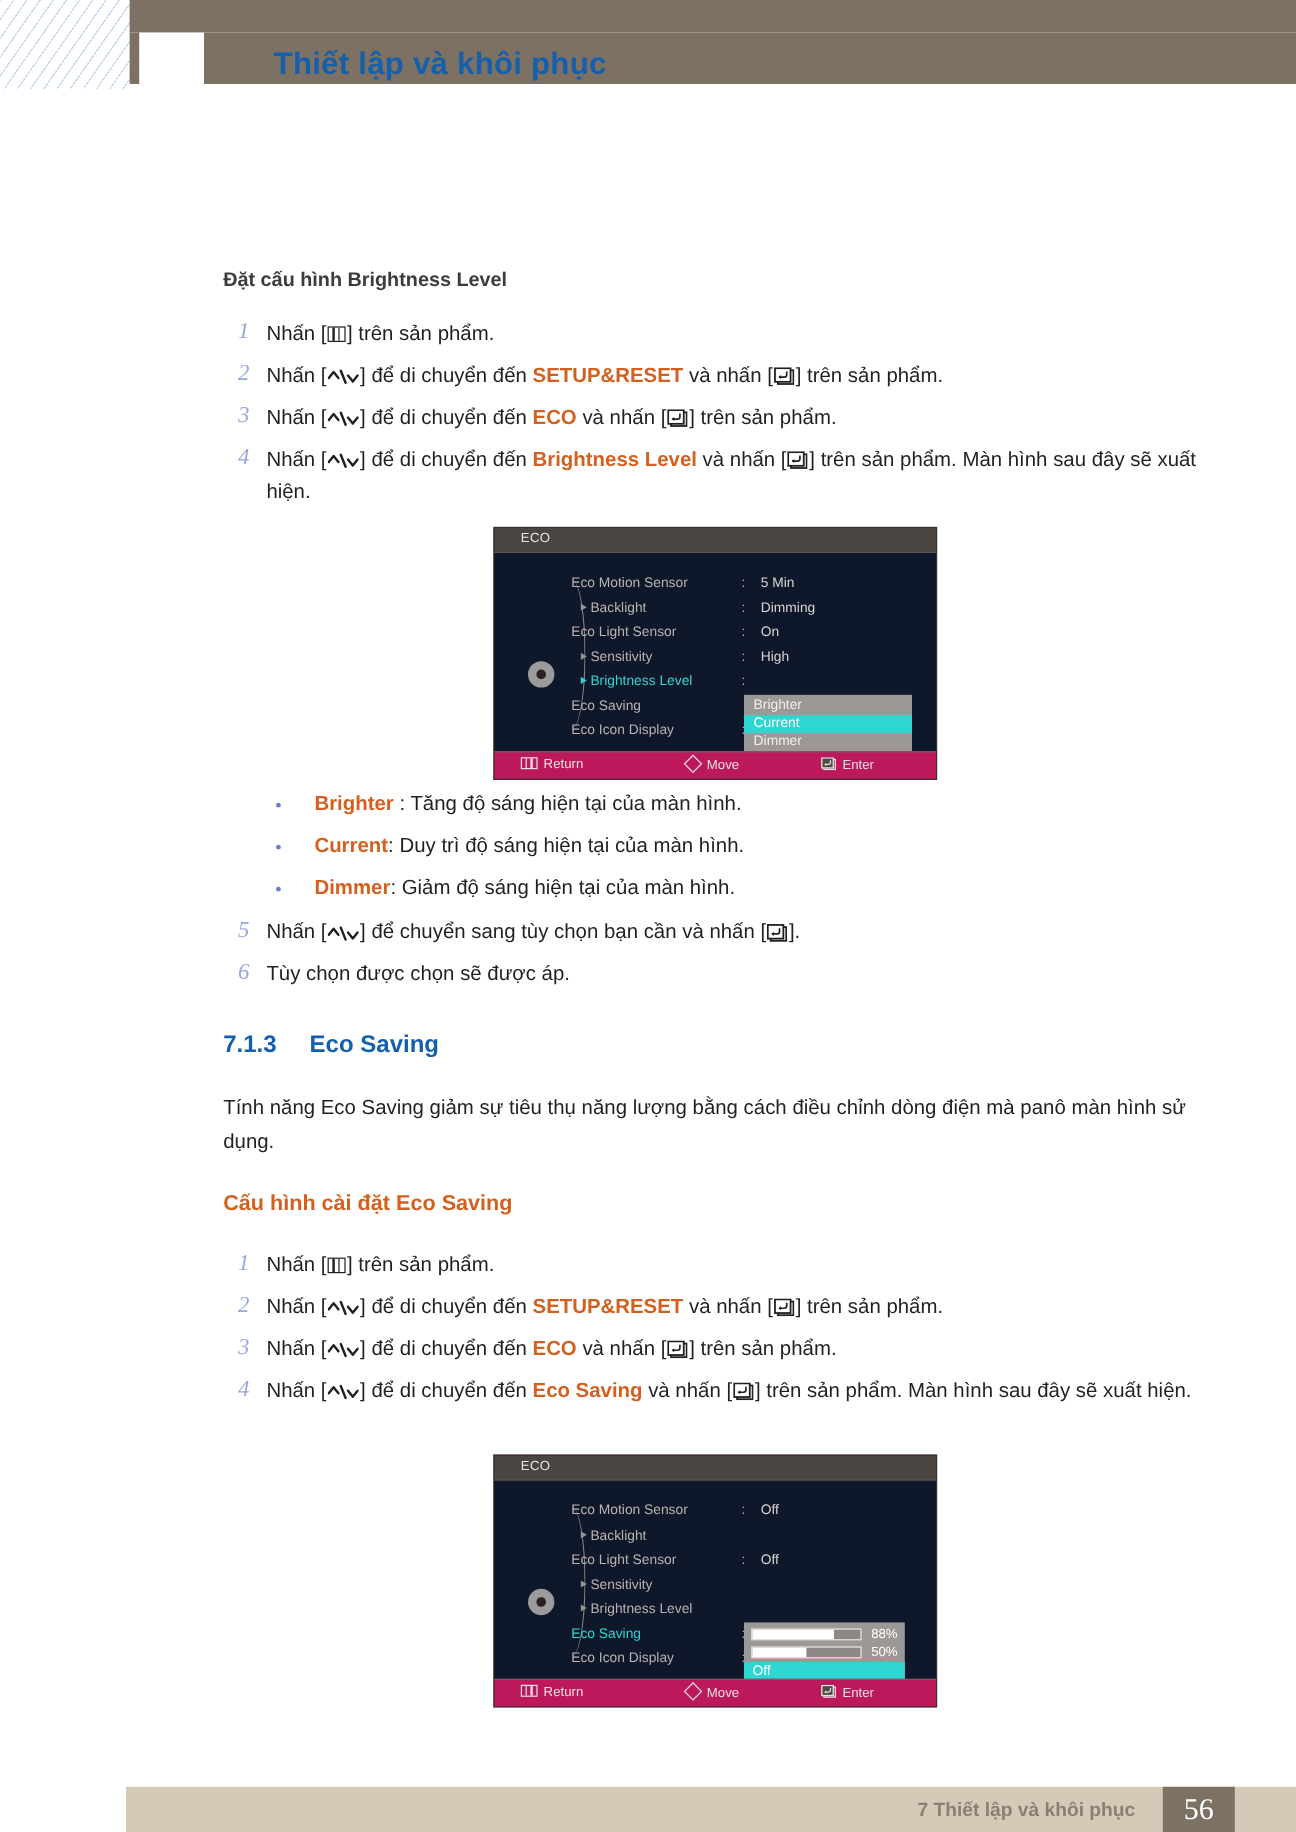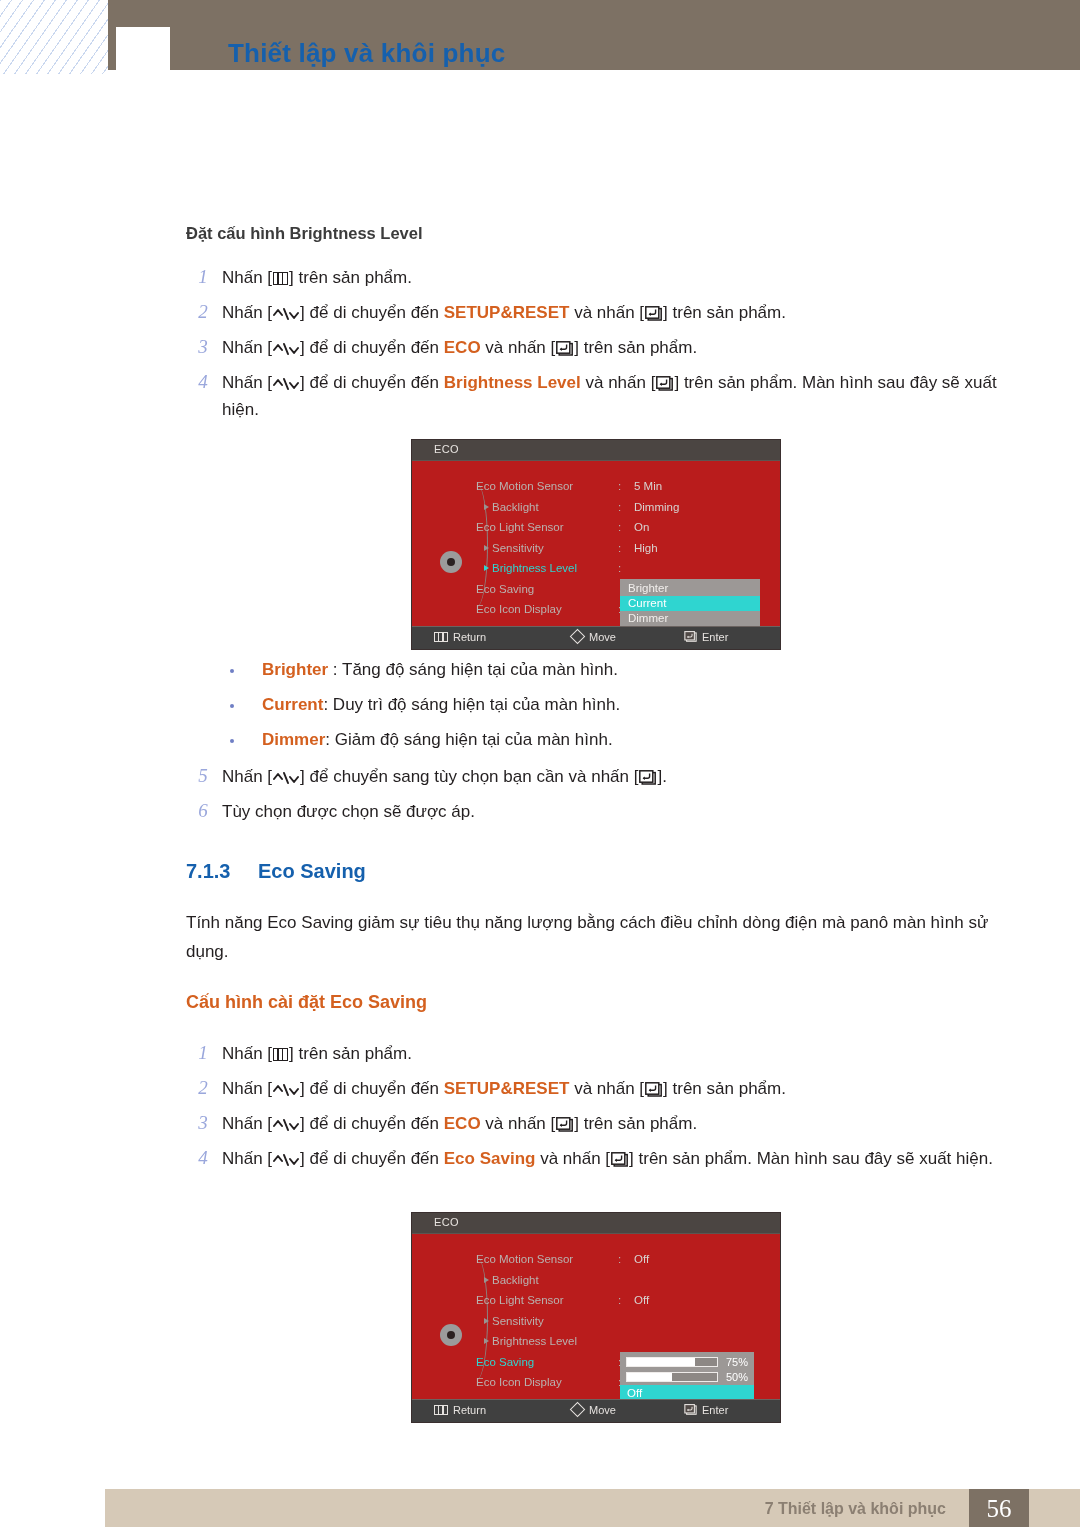--- a/index.html
+++ b/index.html
@@ -169,21 +169,21 @@
   .osd-title span {
     position: absolute;
     left: 22px; top: 3px;
     font-size: 11px;
     color: #e8e4e0;
     letter-spacing: 0.3px;
   }
   .osd-body {
     position: relative;
     height: 165px;
-    background: #b91c1c;
+    background: #0f172a;
   }
   .osd-gear {
     position: absolute;
     left: 28px; top: 90px;
     width: 22px; height: 22px;
     border-radius: 50%;
     background: #9b9b9b;
   }
   .osd-gear::after {
     content: "";
@@ -281,21 +281,21 @@
     line-height: 16px;
     background: #2fd5d0;
     color: #ffffff;
     font-size: 11.5px;
     padding-left: 7px;
     margin: 0 -3px -3px -3px;
   }
 
   .osd-foot {
     height: 22px;
-    background: #404040;
+    background: #be185d;
     border-top: 1px solid #6b6360;
     position: relative;
     font-size: 11px;
     color: #e6e2df;
   }
   .osd-foot .fitem { position: absolute; top: 4px; white-space: nowrap; }
   .ret-ic {
     display: inline-block;
     width: 14px; height: 10px;
     border: 1.4px solid #e6e2df;
@@ -595,21 +595,21 @@
       <div class="osd-row">
           <span class="label">Eco Icon Display</span>
           <span class="colon">:</span>
         </div>
     </div>
     <div class="osd-pop2" style="left:208px; top:118px;">
       <div class="sldrow">
         <span class="sldbar">
             <span class="sldfill" style="width:75%"></span>
           </span>
-        <span class="sldpct">75%</span>
+        <span class="sldpct">88%</span>
       </div>
       <div class="sldrow">
         <span class="sldbar">
             <span class="sldfill" style="width:50%"></span>
           </span>
         <span class="sldpct">50%</span>
       </div>
       <div class="offrow">Off</div>
     </div>
   </div>

